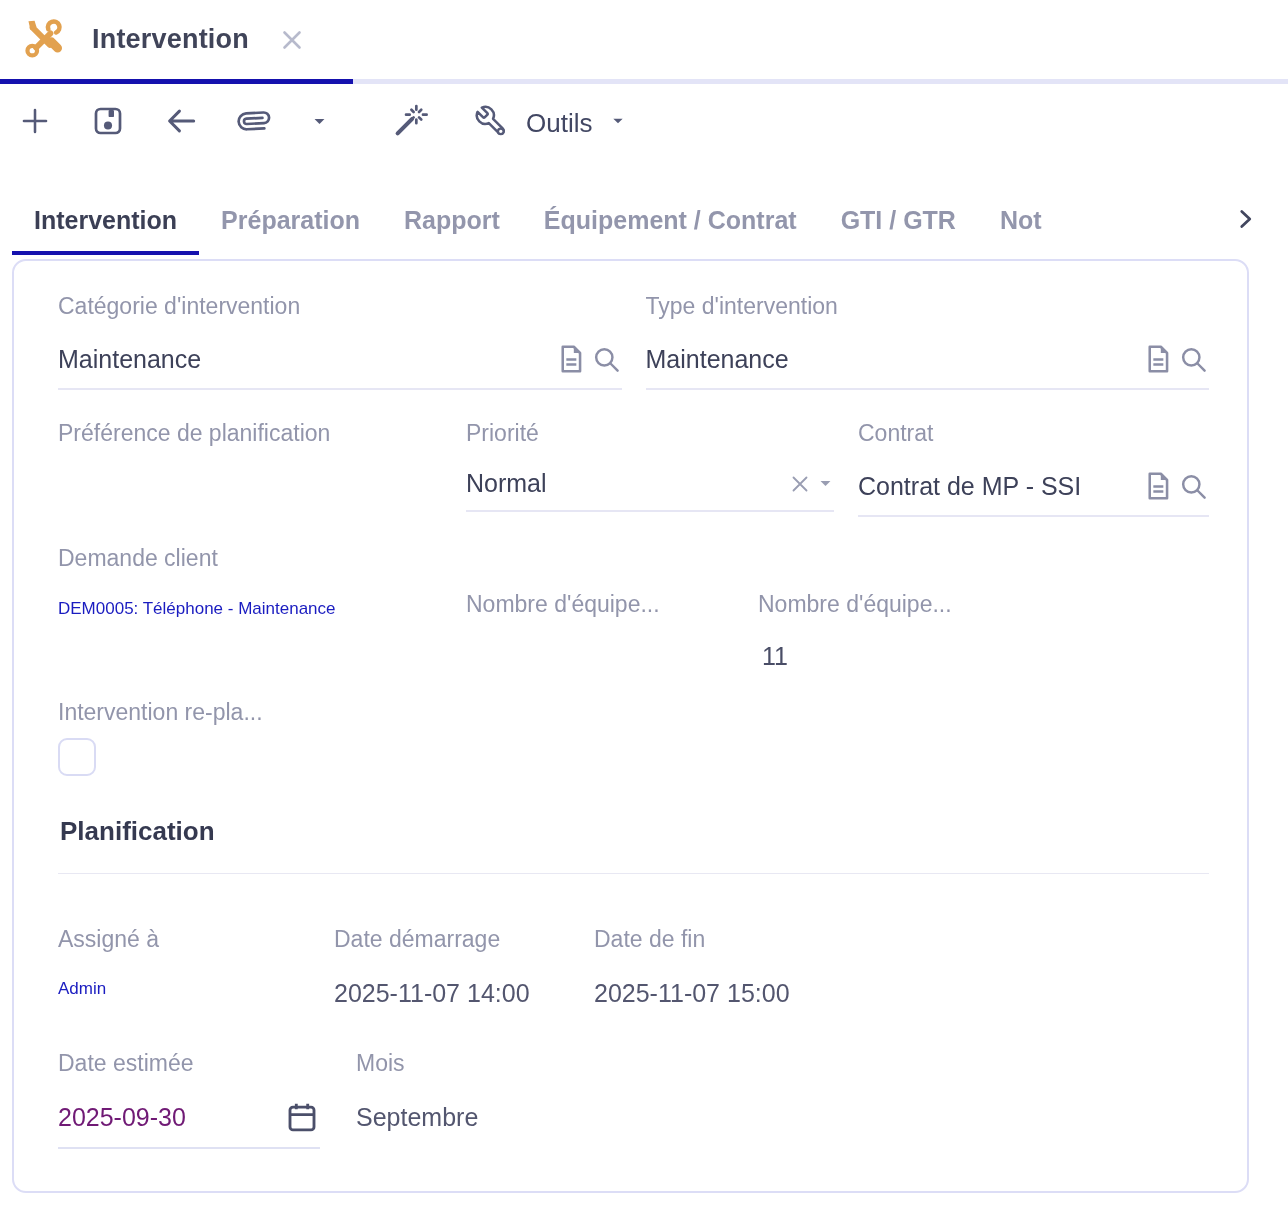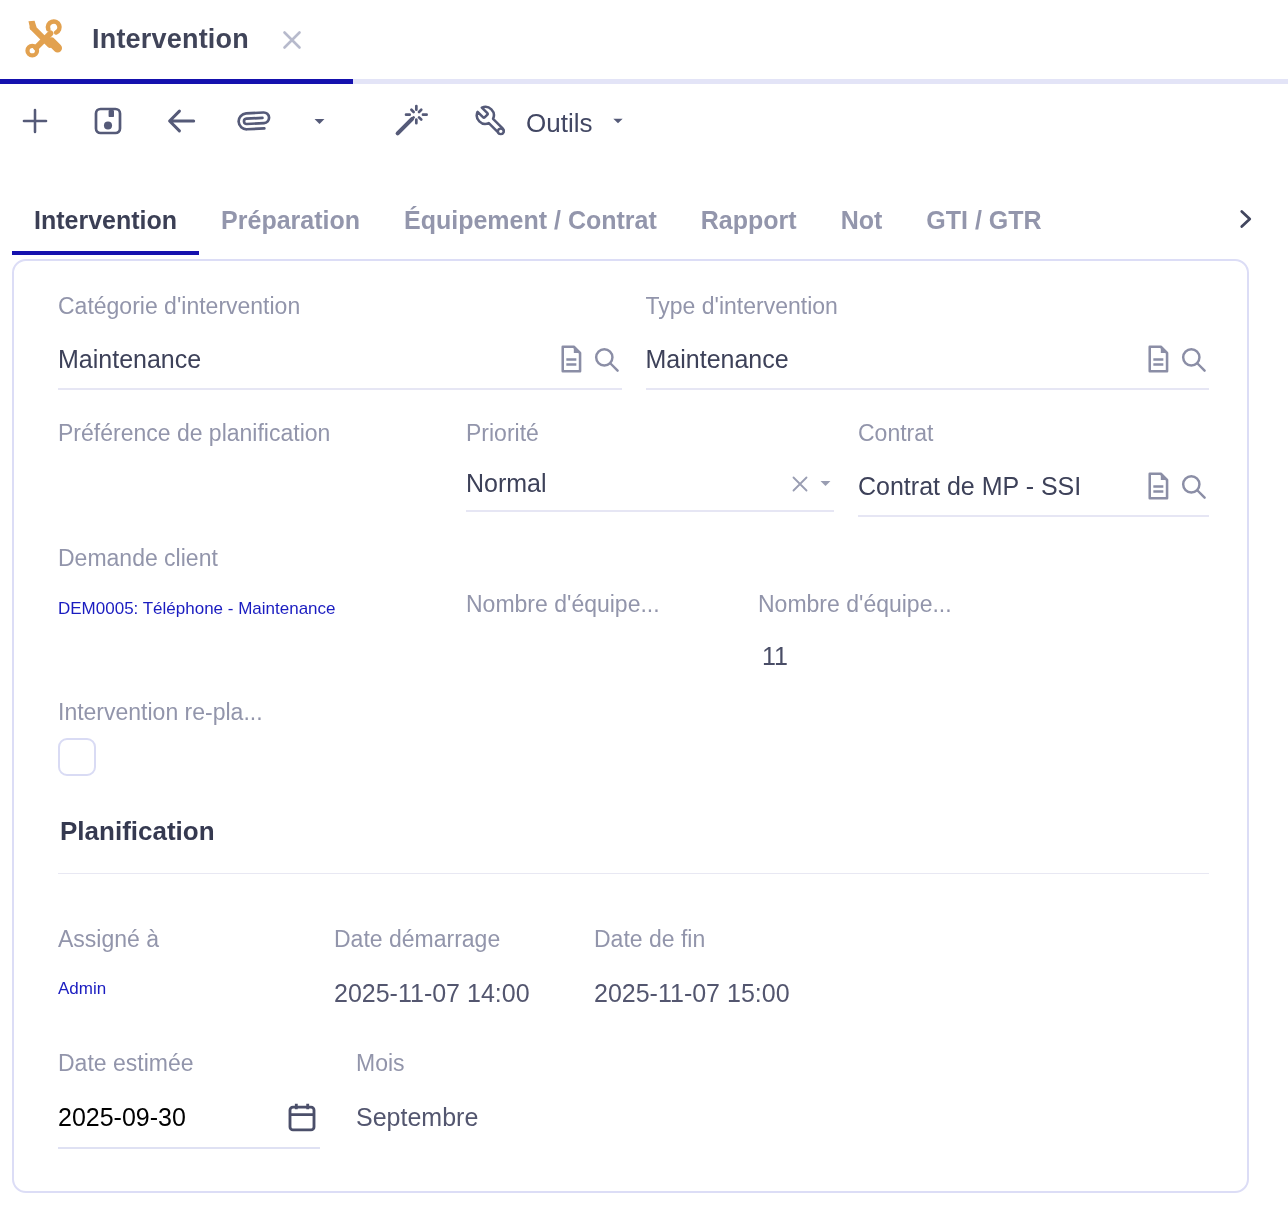--- a/index.html
+++ b/index.html
@@ -71,21 +71,21 @@
   .row5 .c2 { width: 260px; }
   .row5 .c3 { flex: 1; }
   .plain-value { display: block; margin-top: 26px; font-size: 25px; color: #53566f; }
   .link-value { display: inline-block; margin-top: 26px; }
 
   .row6 { margin-top: 42px; }
   .row6 .c1 { width: 262px; margin-right: 36px; }
   .row6 .c2 { flex: 1; }
   .date-field { display: flex; align-items: center; border-bottom: 2px solid #dfe1f3;
                 padding-bottom: 12px; margin-top: 22px; }
-  .date-field .fvalue { flex: 1; color: #000000; }
+  .date-field .fvalue { flex: 1; color: #701a75; }
 </style>
 </head>
 <body>
 
 <div class="app-tabbar">
   <div class="app-tab">
     <span>
       <svg width="46" height="46" viewBox="0 0 24 24">
         <g stroke="#e2a14f" fill="none" stroke-linecap="round">
           <path d="M6.6 6.6 L15.6 15.6" stroke-width="3.1"></path>
@@ -171,24 +171,24 @@
       <svg width="16" height="16" viewBox="0 0 24 24">
           <path d="M5 8.5 L12 15.5 L19 8.5 Z" fill="#555a78"></path>
         </svg>
     </span>
   </div>
 </div>
 
 <div class="tabnav">
   <div class="tabitem active">Intervention</div>
   <div class="tabitem">Préparation</div>
+  <div class="tabitem">Rapport</div>
   <div class="tabitem">Équipement / Contrat</div>
-  <div class="tabitem">Rapport</div>
+  <div class="tabitem">GTI / GTR</div>
   <div class="tabitem">Not</div>
-  <div class="tabitem">GTI / GTR</div>
   <div class="tab-overflow">
     <span>
       <svg width="26" height="26" viewBox="0 0 24 24">
           <path d="M9 5 L16.4 12 L9 19" stroke="#42465e" stroke-width="2.5" fill="none" stroke-linecap="round" stroke-linejoin="round"></path>
         </svg>
     </span>
   </div>
 </div>
 
 <div class="card">

